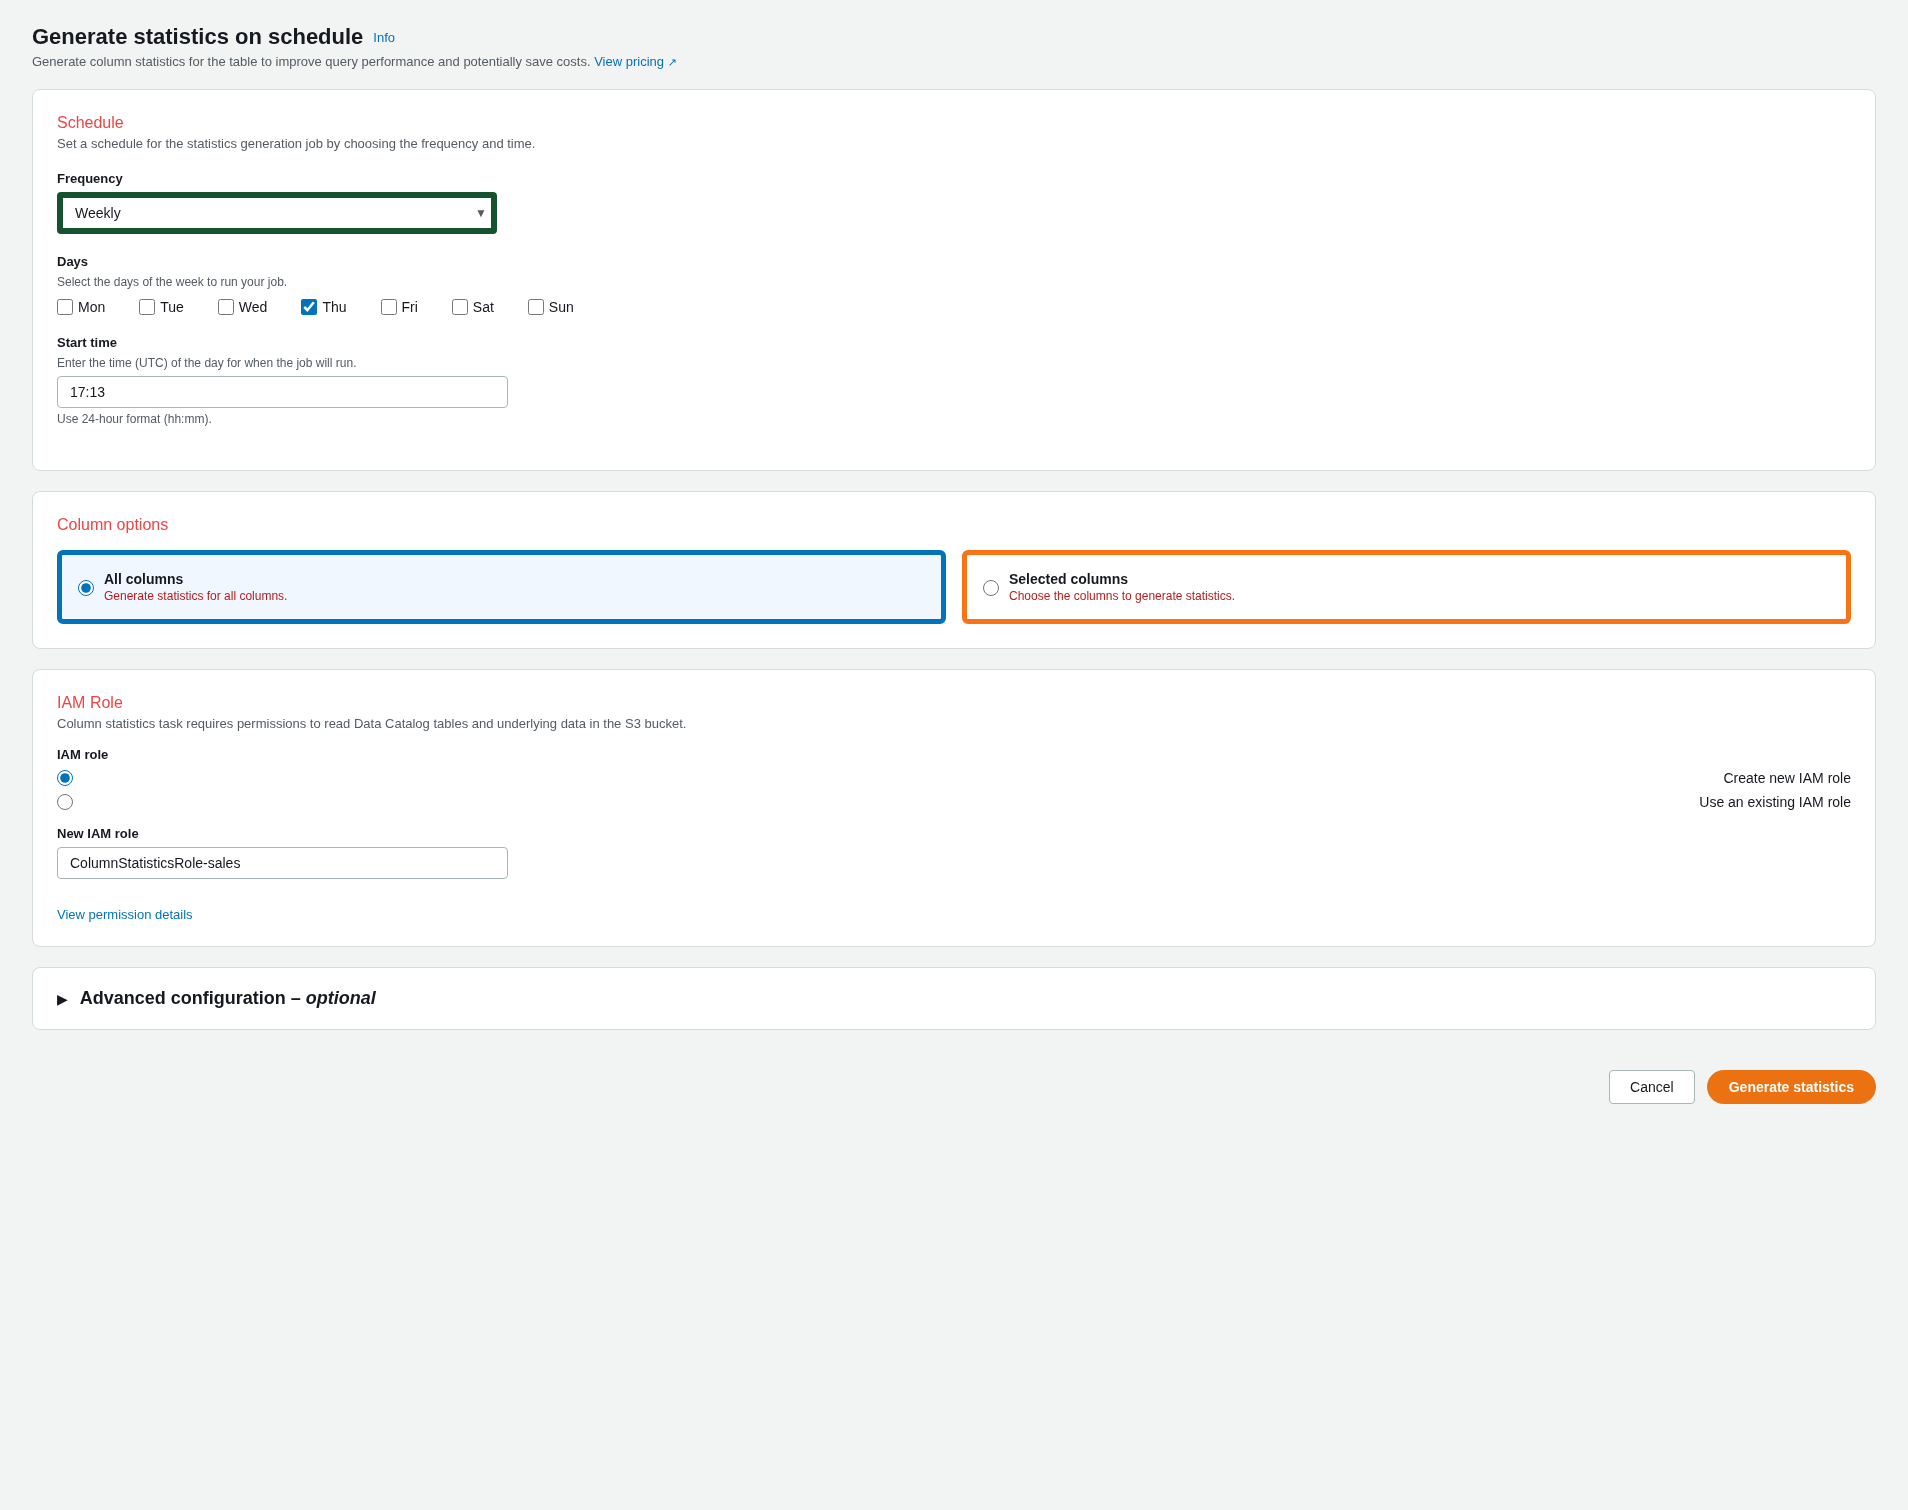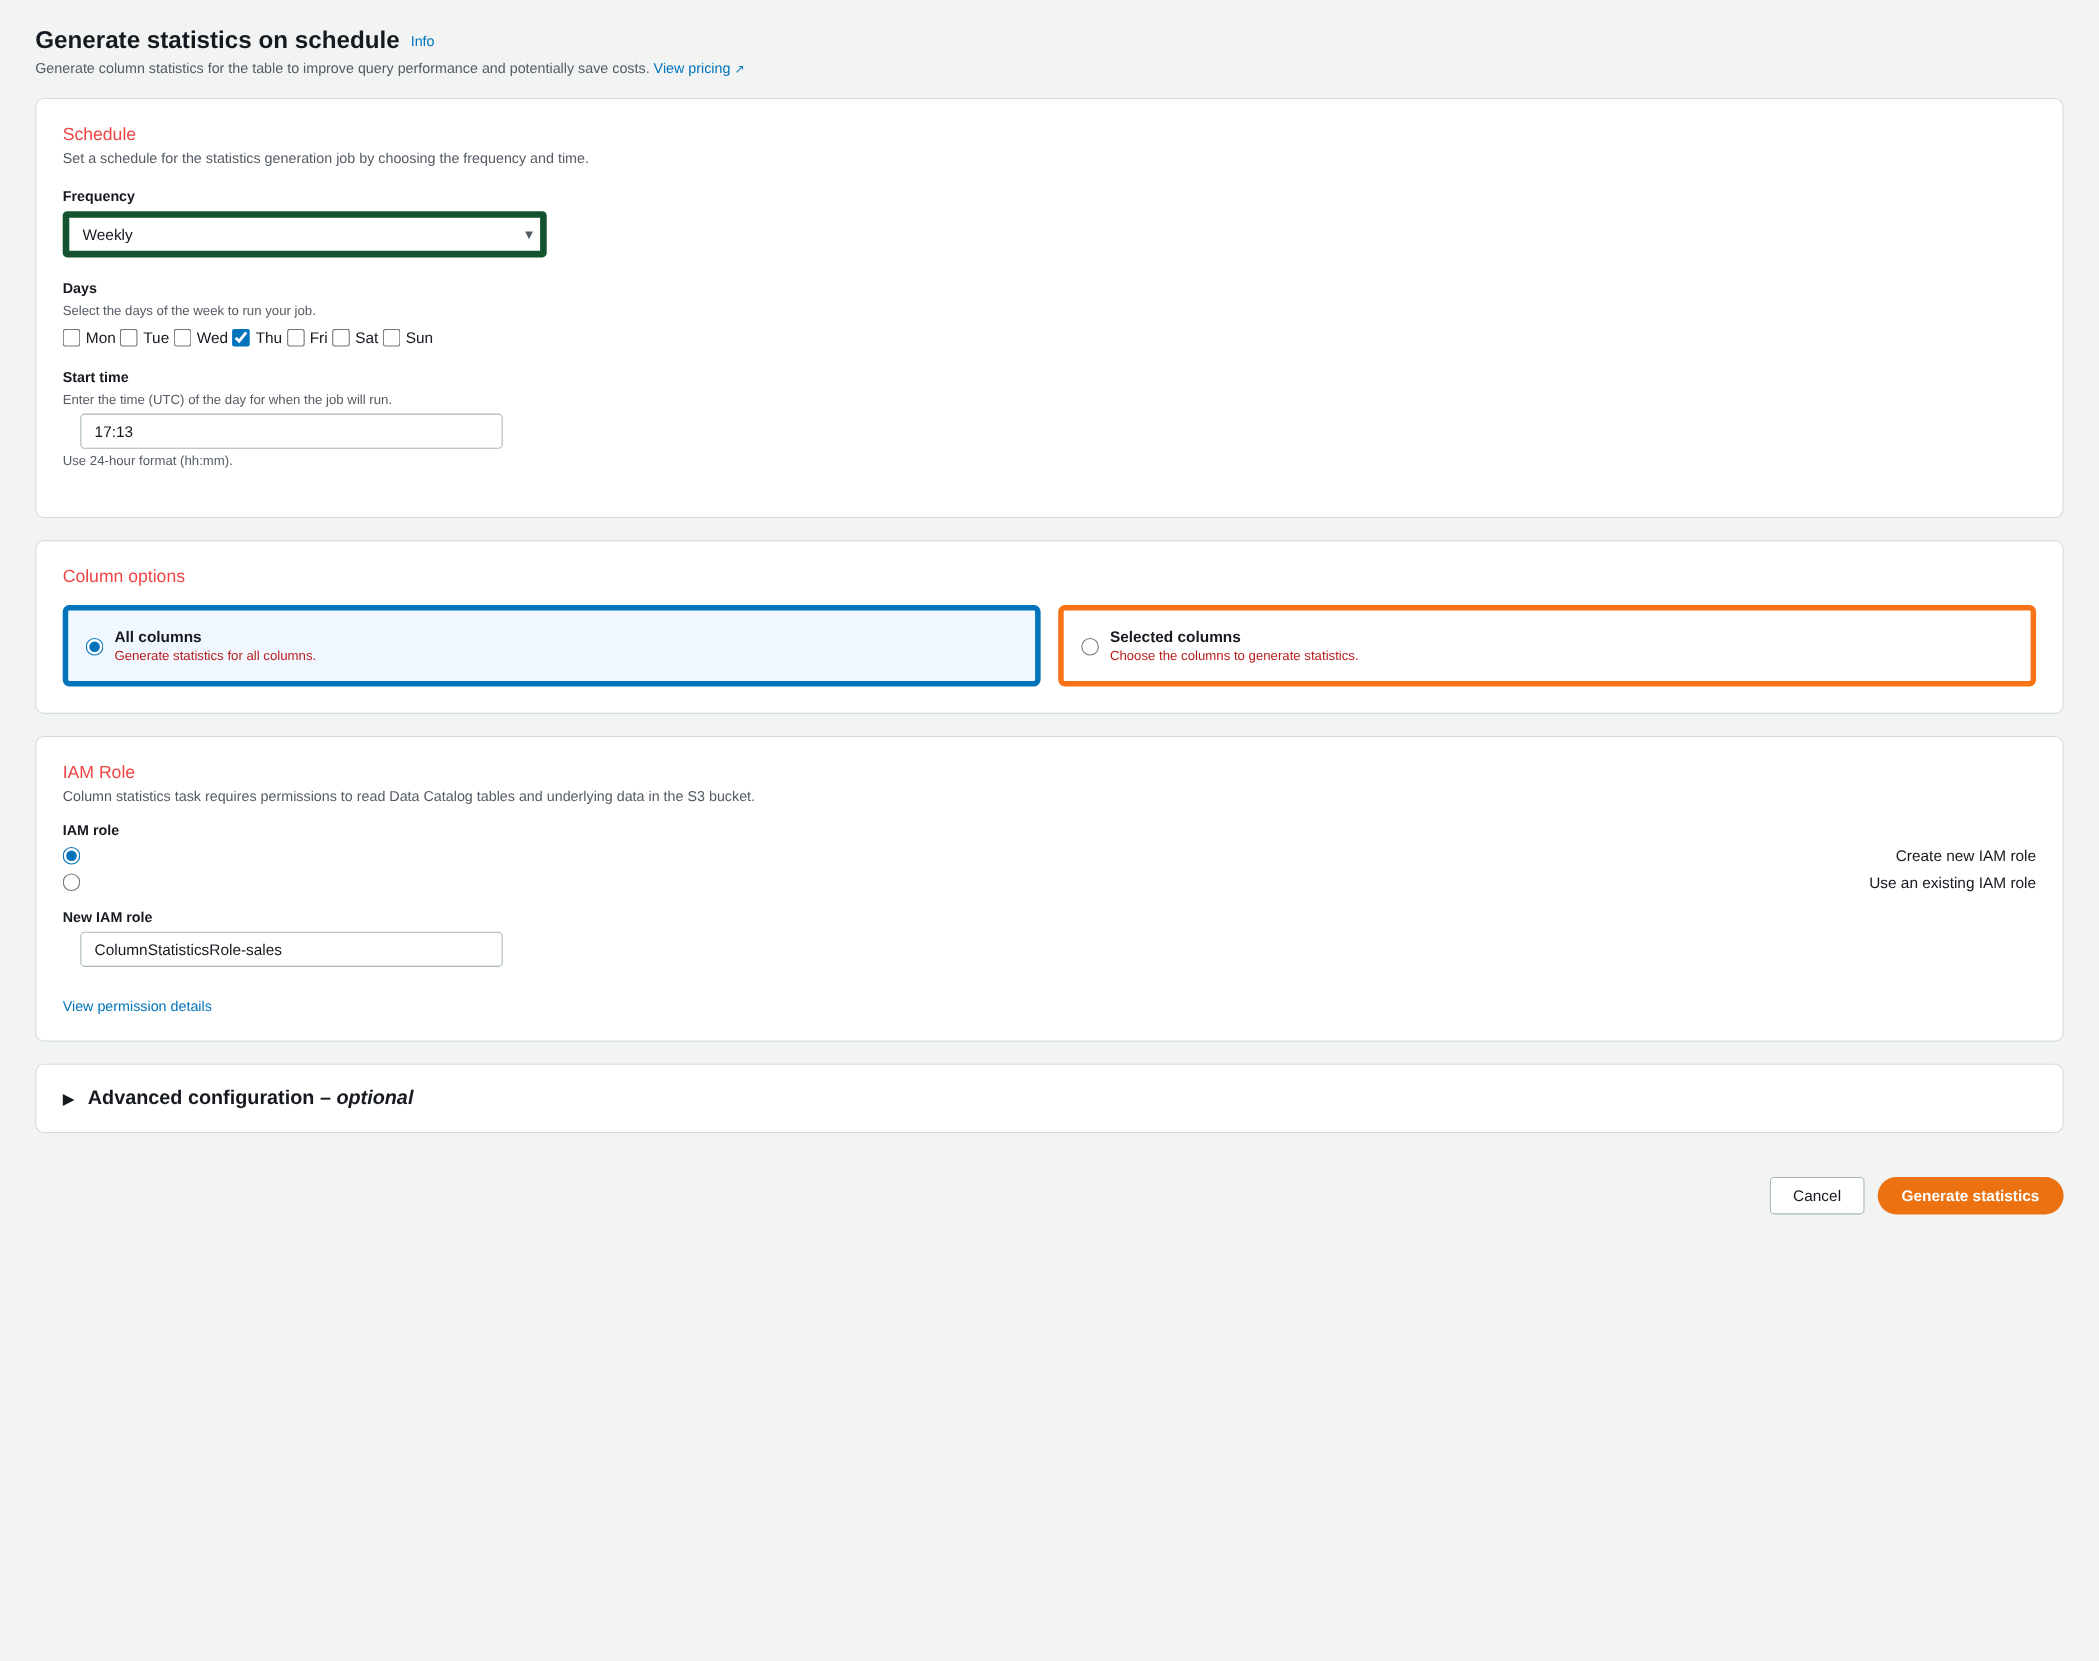--- a/index.html
+++ b/index.html
@@ -101,21 +101,21 @@
       transform: translateY(-50%);
       pointer-events: none;
       color: #545b64;
       font-size: 12px;
     }
 
     .days-group { margin-bottom: 20px; }
     .days-helper { font-size: 12px; color: #545b64; margin-bottom: 10px; }
     .days-checkboxes {
       display: flex;
-      gap: 4px;
+      gap: 34px;
       align-items: center;
     }
     .day-item {
       display: flex;
       align-items: center;
       gap: 5px;
       cursor: pointer;
     }
     .day-item input[type="checkbox"] {
       width: 16px;
@@ -123,28 +123,27 @@
       cursor: pointer;
       accent-color: #0073bb;
     }
     .day-item label {
       font-size: 14px;
       color: #16191f;
       cursor: pointer;
     }
 
     .text-input {
-      width: 384px;
+      width: 451px;
       padding: 7px 12px;
       border: 1px solid #aab7b8;
       border-radius: 4px;
       font-size: 14px;
       color: #16191f;
       outline: none;
-      margin-left: 16px;
     }
 
     
     .column-options-grid {
       display: grid;
       grid-template-columns: 1fr 1fr;
       gap: 16px;
     }
     .column-option-card {
       border: 5px solid #f97316;

